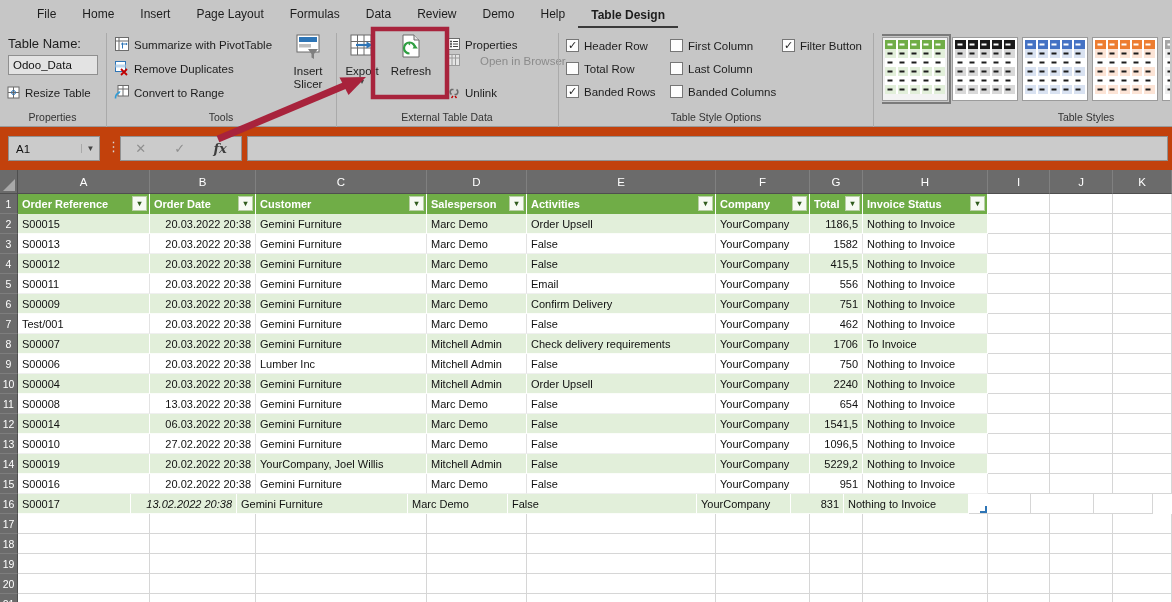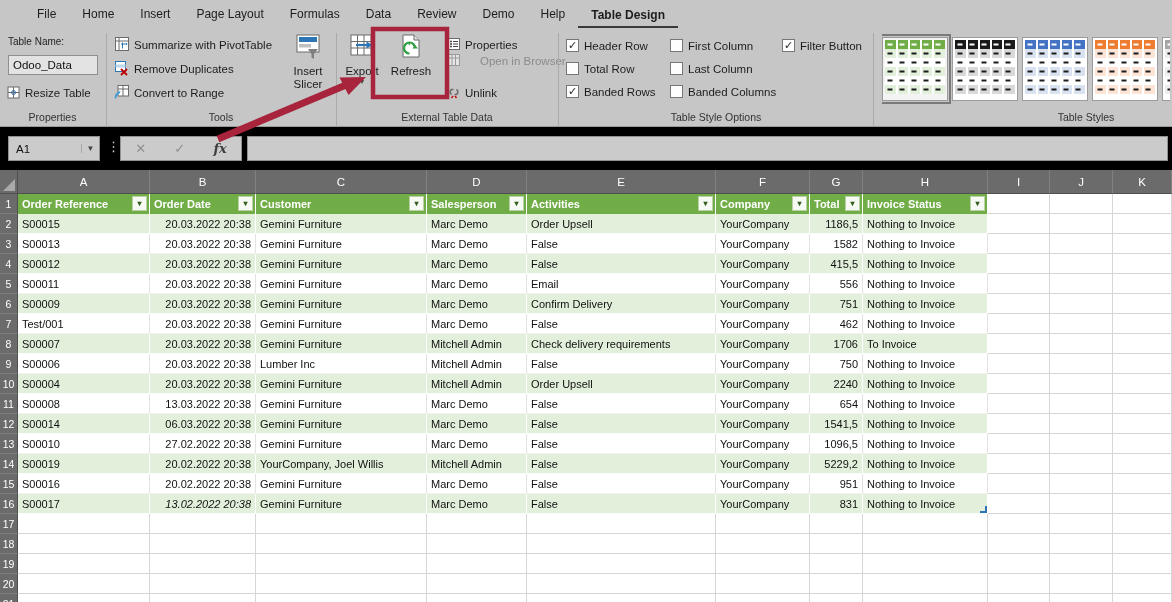--- a/index.html
+++ b/index.html
@@ -35,21 +35,21 @@
   .cbbox { width:13px; height:13px; background:#fdfdfd; border:1px solid #767676;
            display:flex; align-items:center; justify-content:center; font-size:11px; color:#222; line-height:11px; }
 
   
   #gallery { position:absolute; left:882px; top:3px; width:288px; height:76px; display:flex;
              align-items:center; gap:4px; overflow:hidden; }
   .thumb { background:#fff; border:1px solid #9b9b9b; padding:2px; flex:0 0 auto; }
   .thumb.selected { outline:2px solid #7a7a7a; outline-offset:1px; background:#f3f3f3; }
 
   
-  #fxbar { position:absolute; top:127px; left:0; right:0; height:43px; background:#000000;
+  #fxbar { position:absolute; top:127px; left:0; right:0; height:43px; background:#c2410c;
            display:flex; align-items:center; }
   #namebox { position:absolute; left:8px; top:9px; width:92px; height:25px; background:#cbcbcb;
              border:1px solid #919191; display:flex; align-items:center; font-size:11.5px; color:#111; }
   #namebox .nbval { flex:1; padding-left:7px; }
   #namebox .nbdrop { width:18px; text-align:center; color:#444; font-size:8px; border-left:1px solid #a9a9a9; }
   #fxdots { position:absolute; left:107px; top:12px; color:#d8d8d8; font-size:13px; letter-spacing:0; }
   #fxbuttons { position:absolute; left:120px; top:9px; width:122px; height:25px; background:#cbcbcb;
                border:1px solid #919191; display:flex; align-items:center; justify-content:space-around; }
   #fxbuttons .fbx { color:#8f8f8f; font-size:13px; }
   #fxbuttons .fxi { color:#3d3d3d; font-family:"DejaVu Serif", serif; font-style:italic; font-weight:bold; font-size:13px; }
@@ -104,21 +104,21 @@
       <div class="rtab">Data</div>
       <div class="rtab">Review</div>
       <div class="rtab">Demo</div>
       <div class="rtab">Help</div>
       <div class="rtab active">Table Design</div>
     </div>
 
   <div id="ribbon">
 
     <div>
-      <div style="position:absolute;left:8px;top:8px;font-size:10px;color:#1d1d1d;">Table Name:</div>
+      <div style="position:absolute;left:8px;top:8px;font-size:13px;color:#1d1d1d;">Table Name:</div>
       <input id="tablename-input" value="Odoo_Data" style="">
       <div class="small-btn" style="position:absolute;left:6px;top:54px;">
         <span class="icon">
           <svg width="15" height="15">
               <rect x="2" y="2" width="11" height="11" fill="#fff" stroke="#6b6b6b"></rect>
               <line x1="2" y1="7.5" x2="13" y2="7.5" stroke="#6b6b6b"></line>
               <line x1="7.5" y1="2" x2="7.5" y2="13" stroke="#6b6b6b"></line>
               <circle cx="7.5" cy="7.5" r="2" fill="none" stroke="#2E75B6"></circle>
             </svg>
         </span>
@@ -746,21 +746,21 @@
         <div class="cell plain" style="width: 189px;">False</div>
         <div class="cell plain" style="width: 94px;">YourCompany</div>
         <div class="cell plain right" style="width: 53px;">951</div>
         <div class="cell plain" style="width: 125px;">Nothing to Invoice</div>
         <div class="cell empty" style="width: 62px;"></div>
         <div class="cell empty" style="width: 63px;"></div>
         <div class="cell empty" style="width: 59px;"></div>
       </div>
       <div class="grid-row">
         <div class="rownum">16</div>
-        <div class="cell band" style="width: 132px;">S00017</div>
+        <div class="cell band" style="width: 113px;">S00017</div>
         <div class="cell band right" style="width: 106px; font-style: italic;">13.02.2022 20:38</div>
         <div class="cell band" style="width: 171px;">Gemini Furniture</div>
         <div class="cell band" style="width: 100px;">Marc Demo</div>
         <div class="cell band" style="width: 189px;">False</div>
         <div class="cell band" style="width: 94px;">YourCompany</div>
         <div class="cell band right" style="width: 53px;">831</div>
         <div class="cell band" style="width: 125px;">Nothing to Invoice</div>
         <div class="cell empty" style="width: 62px;"></div>
         <div class="cell empty" style="width: 63px;"></div>
         <div class="cell empty" style="width: 59px;"></div>

